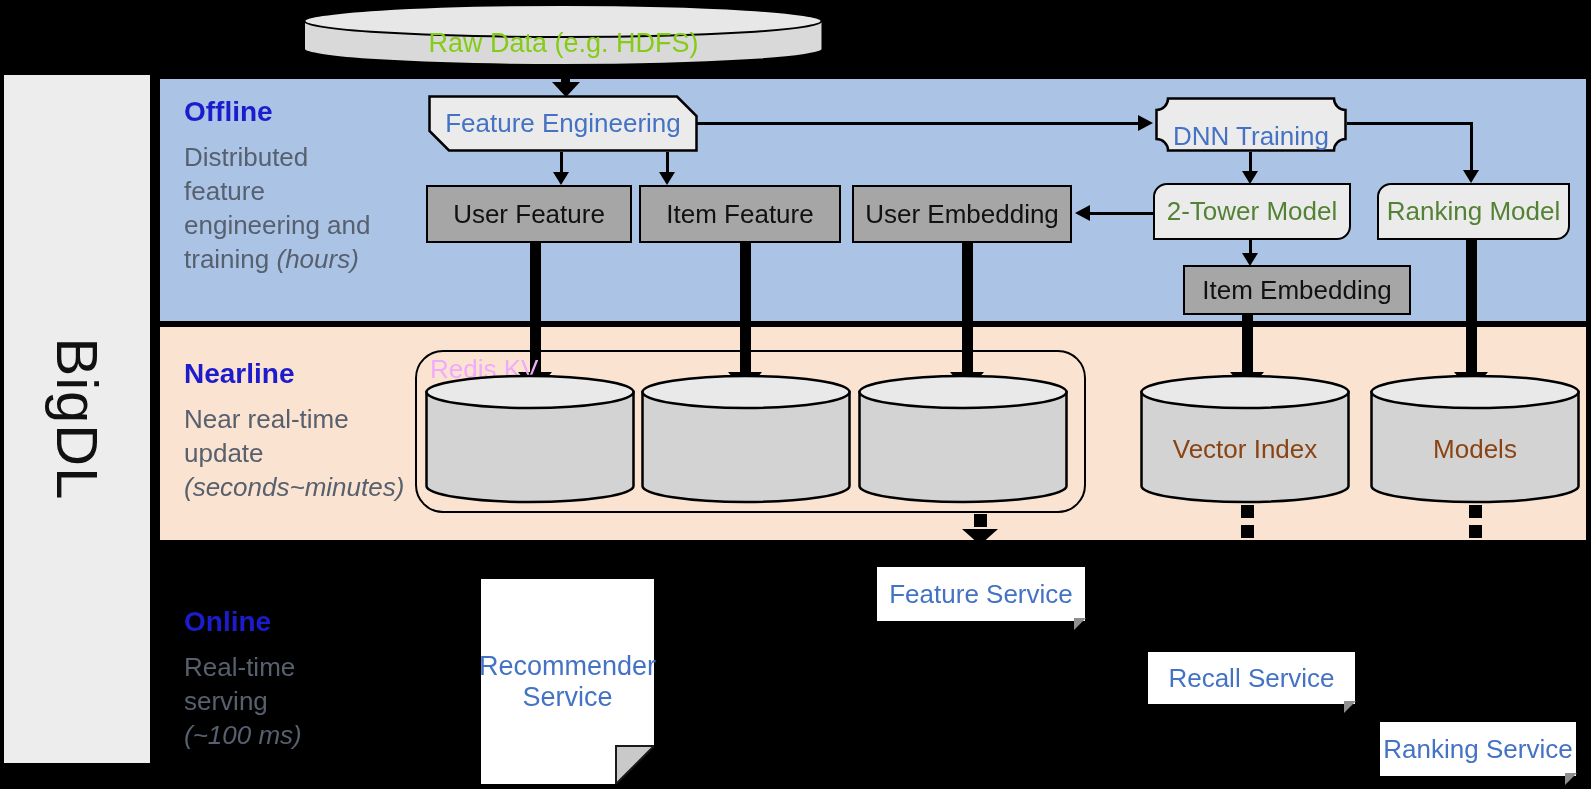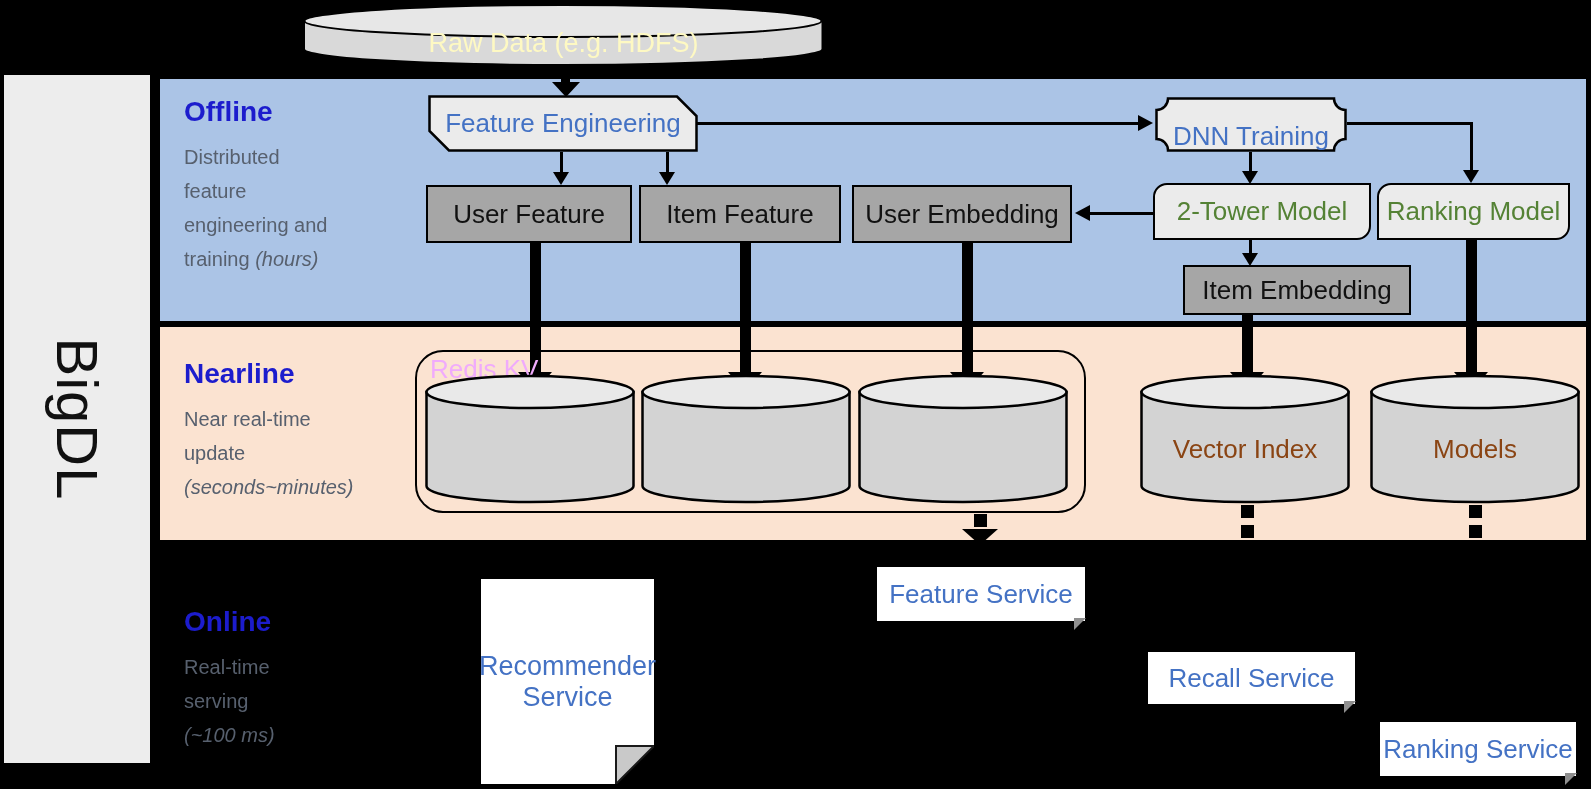--- a/index.html
+++ b/index.html
@@ -15,21 +15,21 @@
     position:absolute; left:50%; top:50%;
     transform:translate(-50%,-50%) rotate(90deg);
     font-size:58px; color:#111; letter-spacing:1px; white-space:nowrap;
   }
   .band { position:absolute; left:160px; width:1426px; }
   .band.blue   { top:79px;  height:242px; background:#abc4e6; }
   .band.orange { top:327px; height:213px; background:#fbe3d1; }
 
   
   .sec-title { position:absolute; font-size:28px; font-weight:600; color:#1c1ccd;text-align:right; }
-  .sec-desc  { position:absolute; font-size:20px; line-height:34px; color:#57606e; }
+  .sec-desc  { position:absolute; font-size:26px; line-height:34px; color:#57606e; }
   .sec-desc .it { font-style:italic; }
 
   
   .node { position:absolute; display:flex; align-items:center; justify-content:center; text-align:center; }
   .lbl  { position:absolute; inset:0; display:flex; align-items:center; justify-content:center; text-align:center; }
 
   
   .graybox { background:#a6a6a6; border:2.5px solid #000; font-size:26px; color:#111; }
   .altbox  { background:#ebebeb; border:2.5px solid #000; border-radius:14px 0 14px 0; font-size:26px; color:#548235; }
   .svgnode svg { position:absolute; inset:0; }
@@ -97,21 +97,21 @@
     <div>Real-time</div>
     <div>serving</div>
     <div class="it">(~100 ms)</div>
   </div>
 
   <div class="node svgnode" style="left:303px; top:3px; width:521px; height:70px;">
     <svg width="521" height="70" viewBox="0 0 521 70">
       <path d="M1,18 L1,46 A258.5,16 0 0 0 519.5,46 L519.5,18 Z" fill="#d9d9d9" stroke="#000" stroke-width="2"></path>
       <ellipse cx="260" cy="18" rx="258.5" ry="16" fill="#e7e7e7" stroke="#000" stroke-width="2"></ellipse>
     </svg>
-    <div class="lbl" style="top:10px; font-size:27px; color:#fef9c3;">Raw Data (e.g. HDFS)</div>
+    <div class="lbl" style="top:10px; font-size:27px; color:#84cc16;">Raw Data (e.g. HDFS)</div>
   </div>
 
   <div class="thickbar" style="left:561px; top:66px; width:9px; height:18px;"></div>
   <div class="bighead" style="left:552px; top:82px; border-left-width:14px; border-right-width:14px; border-top-width:15px;"></div>
 
   <div class="node svgnode" style="left:428px; top:95px; width:270px; height:57px;">
     <svg width="270" height="57" viewBox="0 0 270 57">
       <path d="M1.5,1.5 H249 L268.5,21 V55.5 H21 L1.5,36 Z" fill="#ebebeb" stroke="#000" stroke-width="2.5"></path>
     </svg>
     <div class="lbl blue-t" style="font-size:26px;">Feature Engineering</div>
@@ -130,21 +130,21 @@
   <div class="node graybox" style="left:639px; top:185px; width:202px; height:58px;">
     <span>Item Feature</span>
   </div>
   <div class="node graybox" style="left:852px; top:185px; width:220px; height:58px;">
     <span>User Embedding</span>
   </div>
   <div class="node graybox" style="left:1135px; top:265px; width:228px; height:50px;margin-left:48px;">
     <span>Item Embedding</span>
   </div>
 
-  <div class="node altbox" style="left:1153px; top:183px; width:218px; height:57px;">
+  <div class="node altbox" style="left:1153px; top:183px; width:198px; height:57px;">
     <span>2-Tower Model</span>
   </div>
   <div class="node altbox" style="left:1377px; top:183px; width:193px; height:57px;">
     <span>Ranking Model</span>
   </div>
 
   <div class="vline" style="left:560px; top:152px; width:3px; height:21px;"></div>
   <div class="head-down" style="left:553px; top:172px;"></div>
 
   <div class="vline" style="left:666px; top:152px; width:3px; height:21px;"></div>

